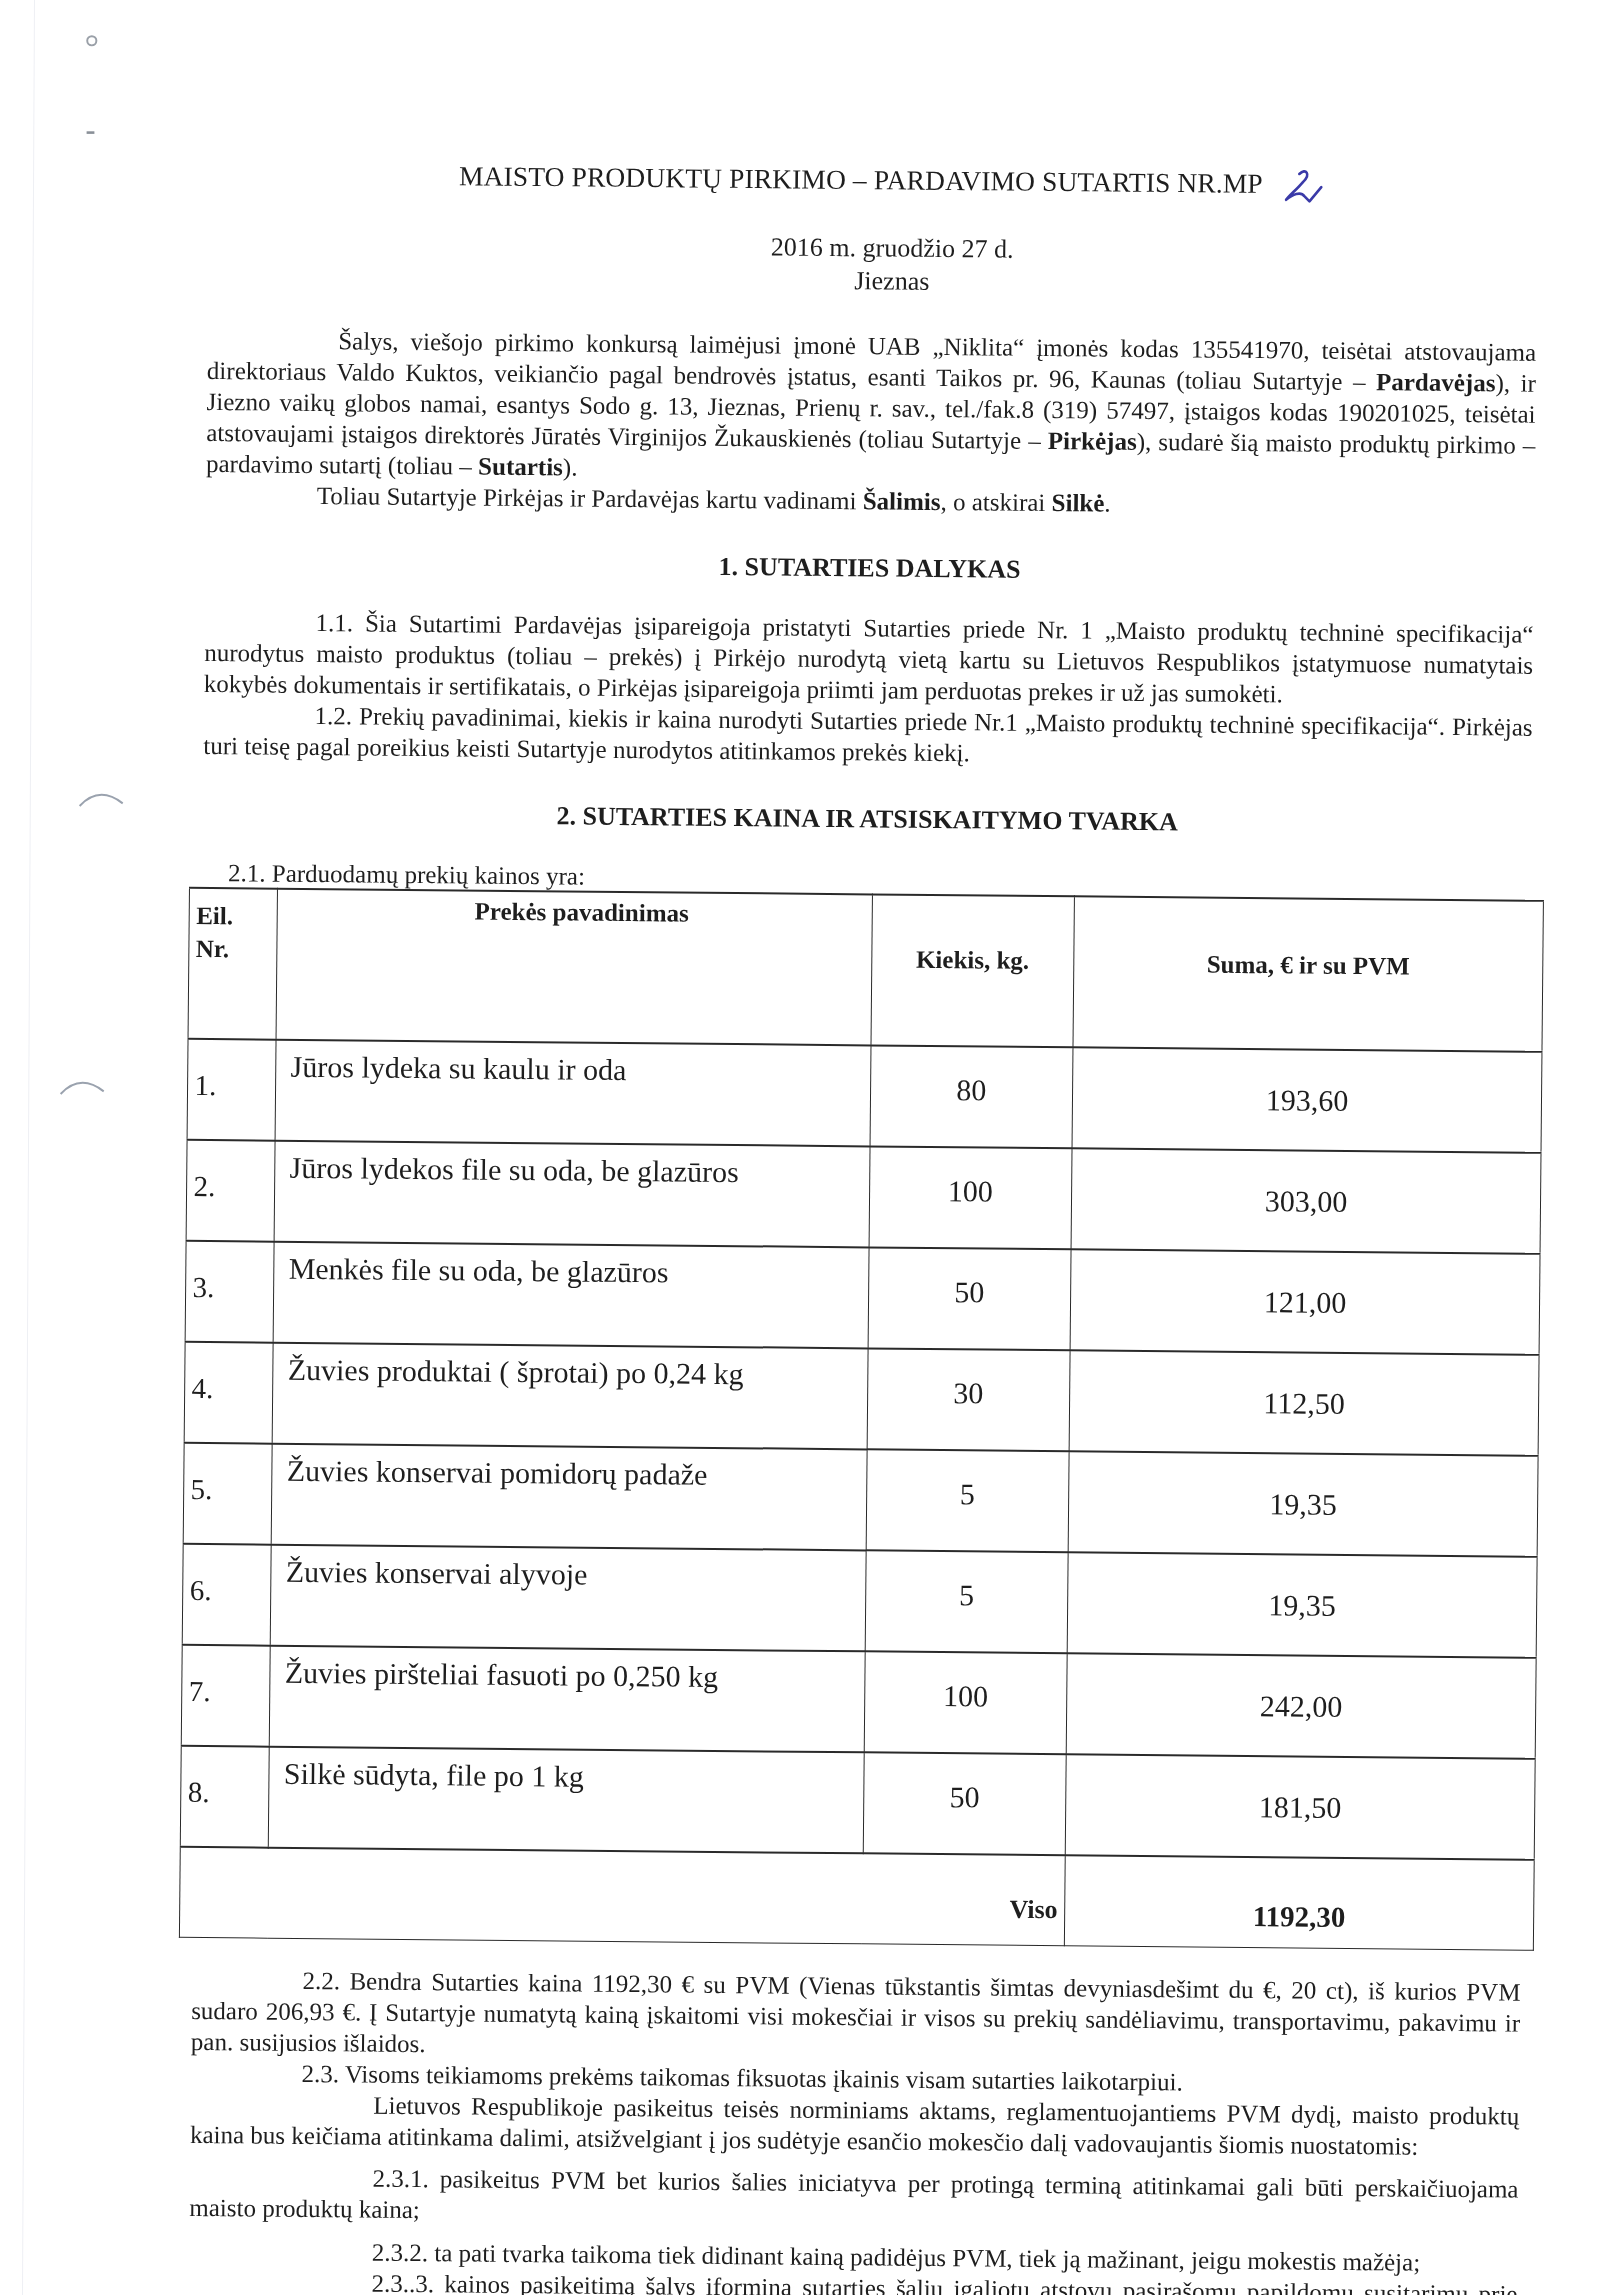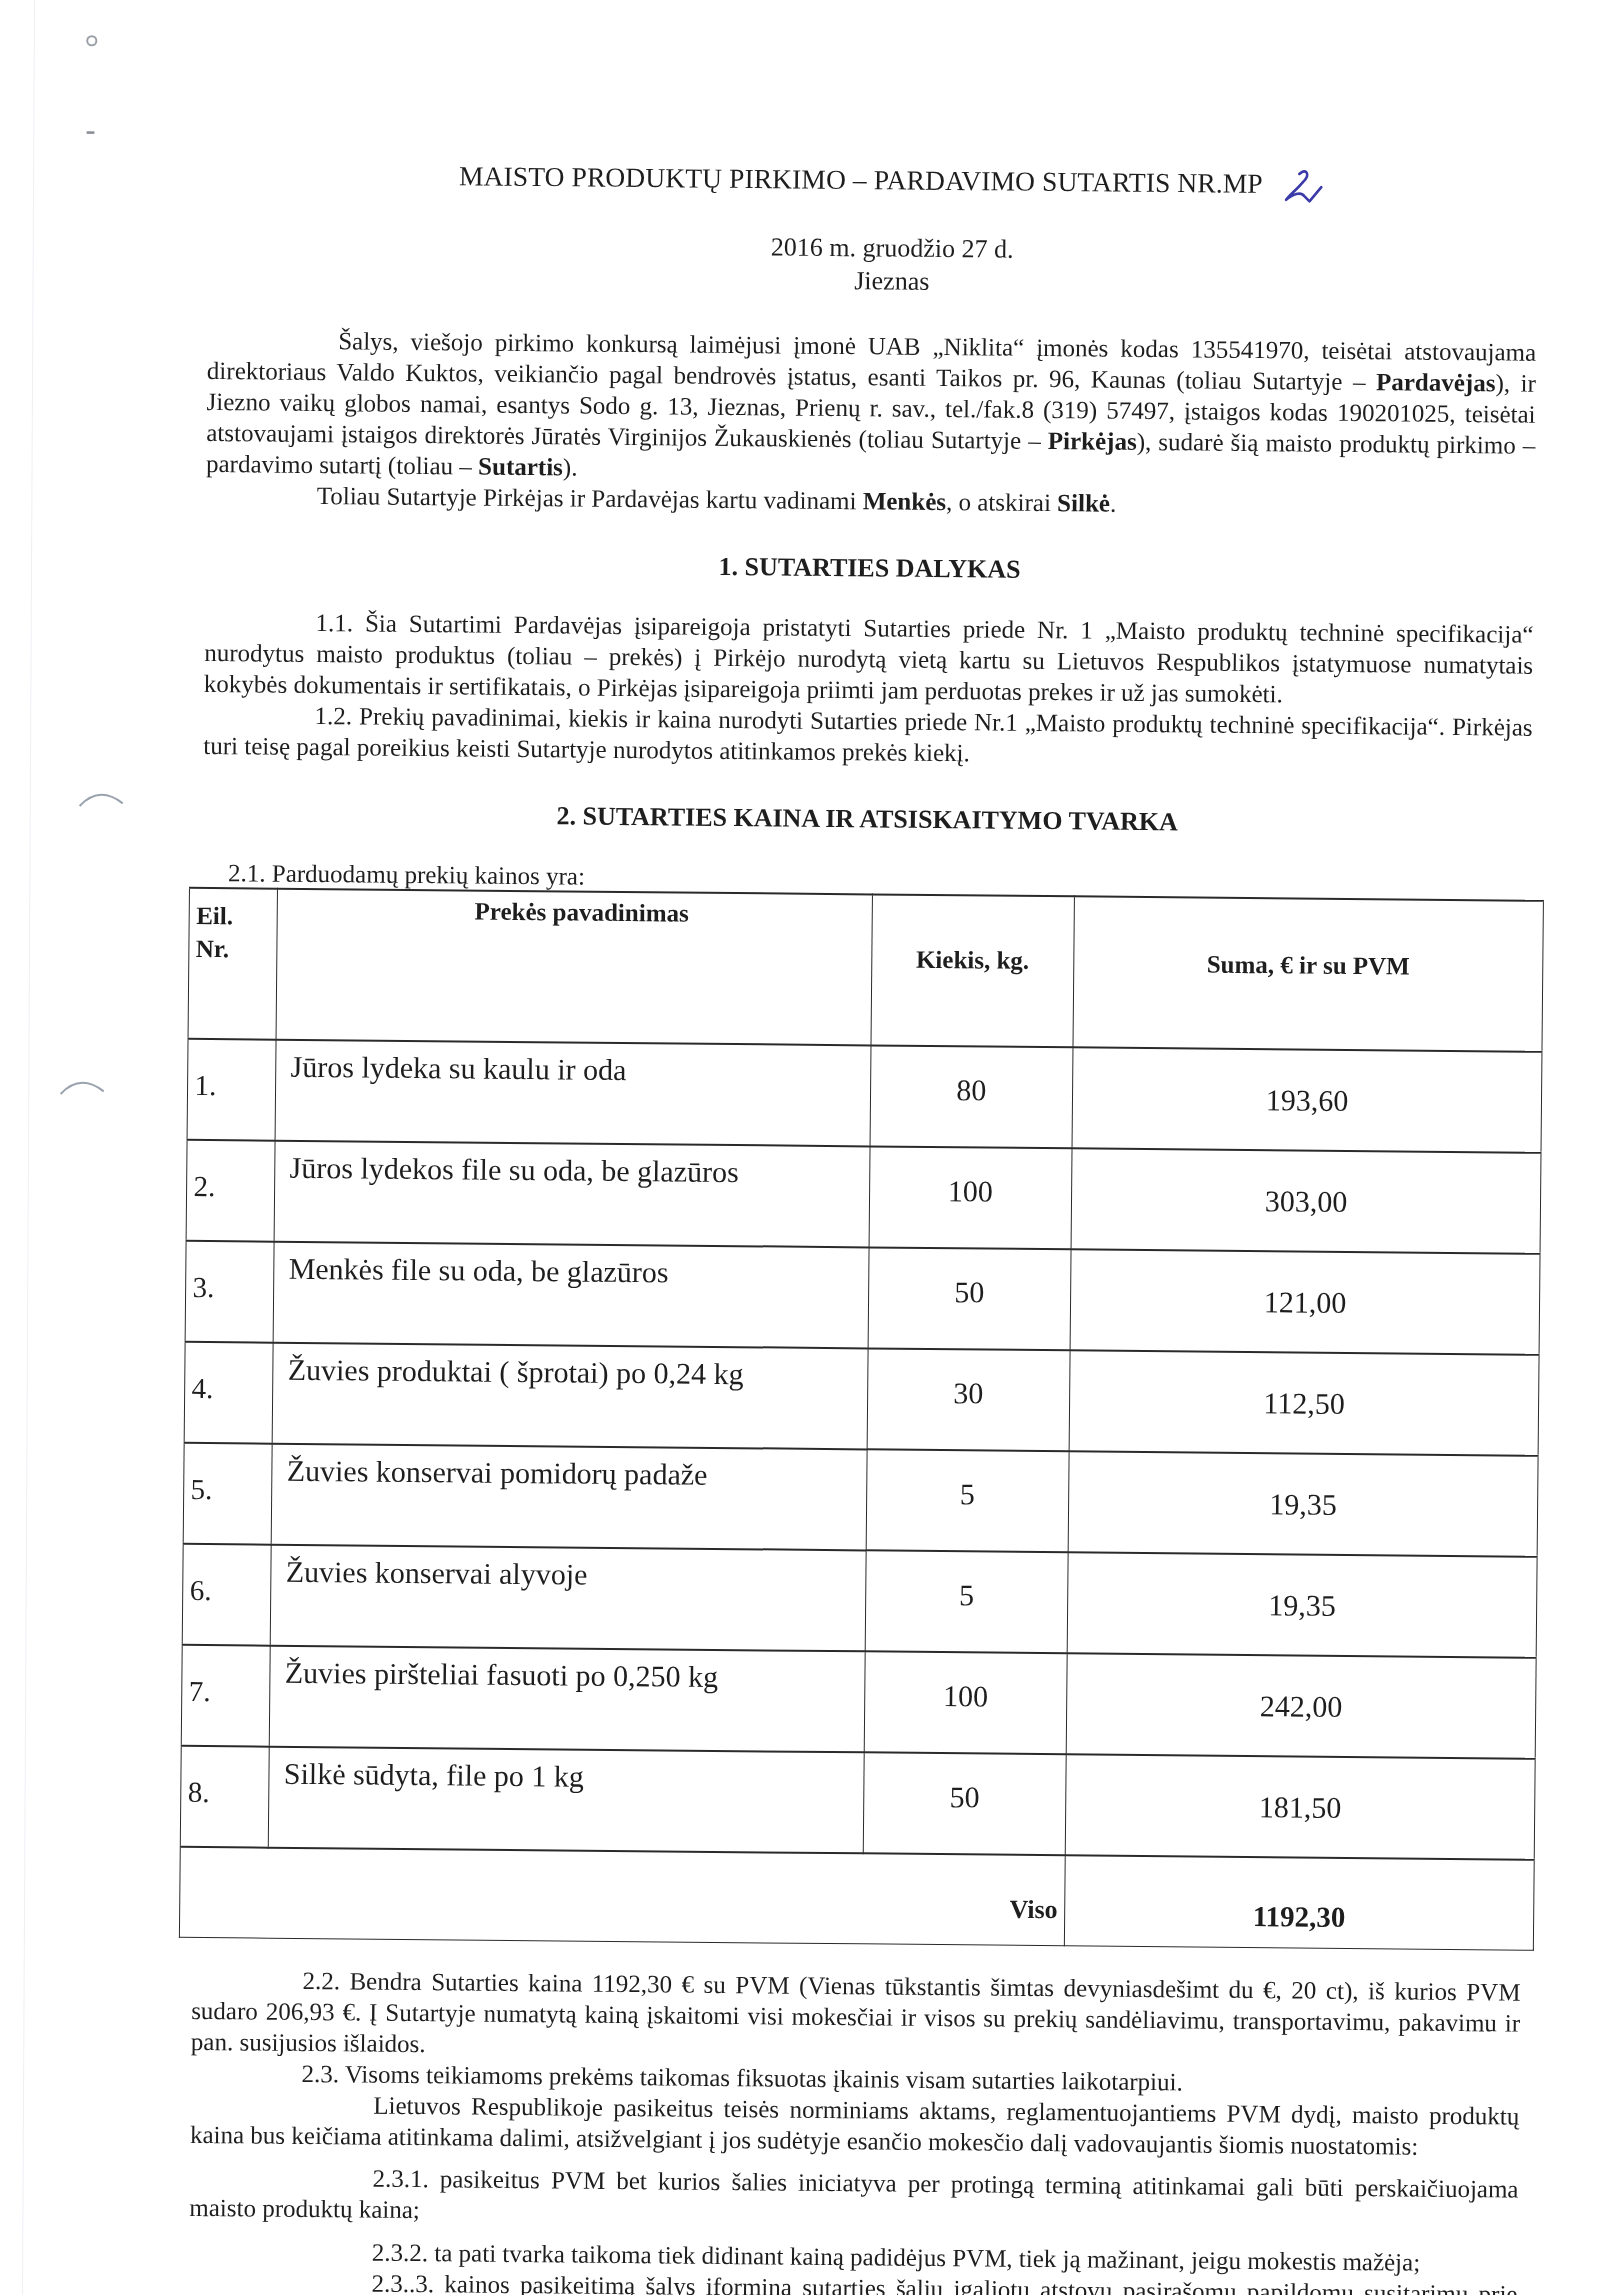--- a/index.html
+++ b/index.html
@@ -71,21 +71,21 @@
       
     </div>
 
     <div class="date">2016 m. gruodžio 27 d.</div>
     <div class="place">Jieznas</div>
 
     <p class="para indent intro">
       <span>Šalys, viešojo pirkimo konkursą laimėjusi įmonė UAB „Niklita“ įmonės kodas 135541970, teisėtai atstovaujama direktoriaus Valdo Kuktos, veikiančio pagal bendrovės įstatus, esanti Taikos pr. 96, Kaunas (toliau Sutartyje – </span><b>Pardavėjas</b><span>), ir Jiezno vaikų globos namai, esantys Sodo g. 13, Jieznas, Prienų r. sav., tel./fak.8 (319) 57497, įstaigos kodas 190201025, teisėtai atstovaujami įstaigos direktorės Jūratės Virginijos Žukauskienės (toliau Sutartyje – </span><b>Pirkėjas</b><span>), sudarė šią maisto produktų pirkimo – pardavimo sutartį (toliau – </span><b>Sutartis</b><span>).</span>
     </p>
     <p class="para indent-sm">
-      <span>Toliau Sutartyje Pirkėjas ir Pardavėjas kartu vadinami </span><b>Menkės</b><span>, o atskirai </span><b>Silkė</b><span>.</span>
+      <span>Toliau Sutartyje Pirkėjas ir Pardavėjas kartu vadinami </span><b>Šalimis</b><span>, o atskirai </span><b>Silkė</b><span>.</span>
     </p>
 
     <div class="section-title">1. SUTARTIES DALYKAS</div>
     <p class="para indent-sm">1.1. Šia Sutartimi Pardavėjas įsipareigoja pristatyti Sutarties priede Nr. 1 „Maisto produktų techninė specifikacija“ nurodytus maisto produktus (toliau – prekės) į Pirkėjo nurodytą vietą kartu su Lietuvos Respublikos įstatymuose numatytais kokybės dokumentais ir sertifikatais, o Pirkėjas įsipareigoja priimti jam perduotas prekes ir už jas sumokėti.</p>
     <p class="para indent-sm">1.2. Prekių pavadinimai, kiekis ir kaina nurodyti Sutarties priede Nr.1 „Maisto produktų techninė specifikacija“. Pirkėjas turi teisę pagal poreikius keisti Sutartyje nurodytos atitinkamos prekės kiekį.</p>
 
     <div class="section-title">2. SUTARTIES KAINA IR ATSISKAITYMO TVARKA</div>
     <div class="table-caption">2.1. Parduodamų prekių kainos yra:</div>
 
     <table class="items">

